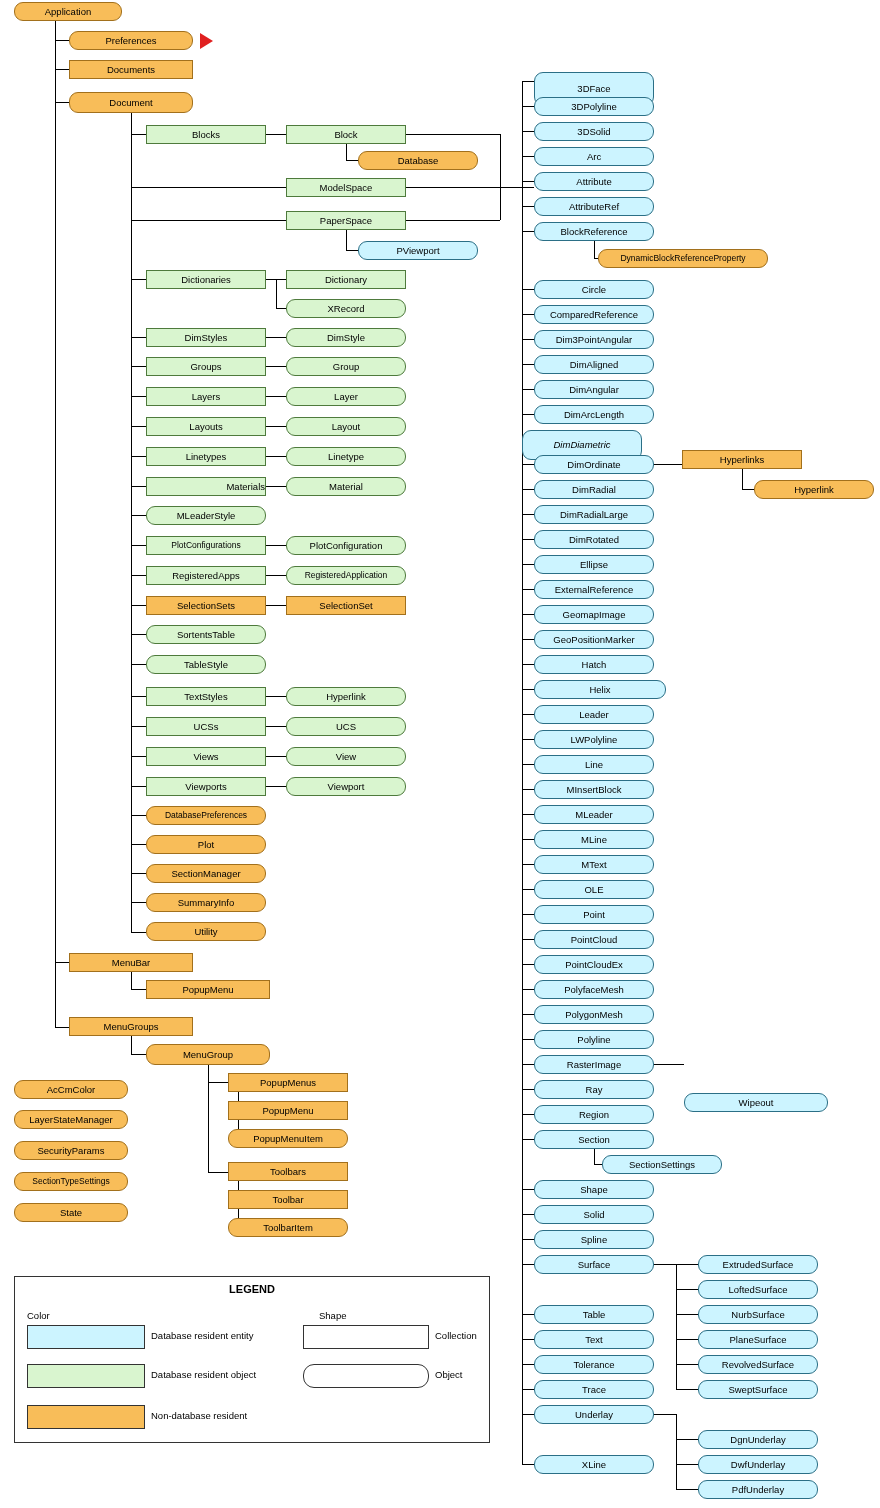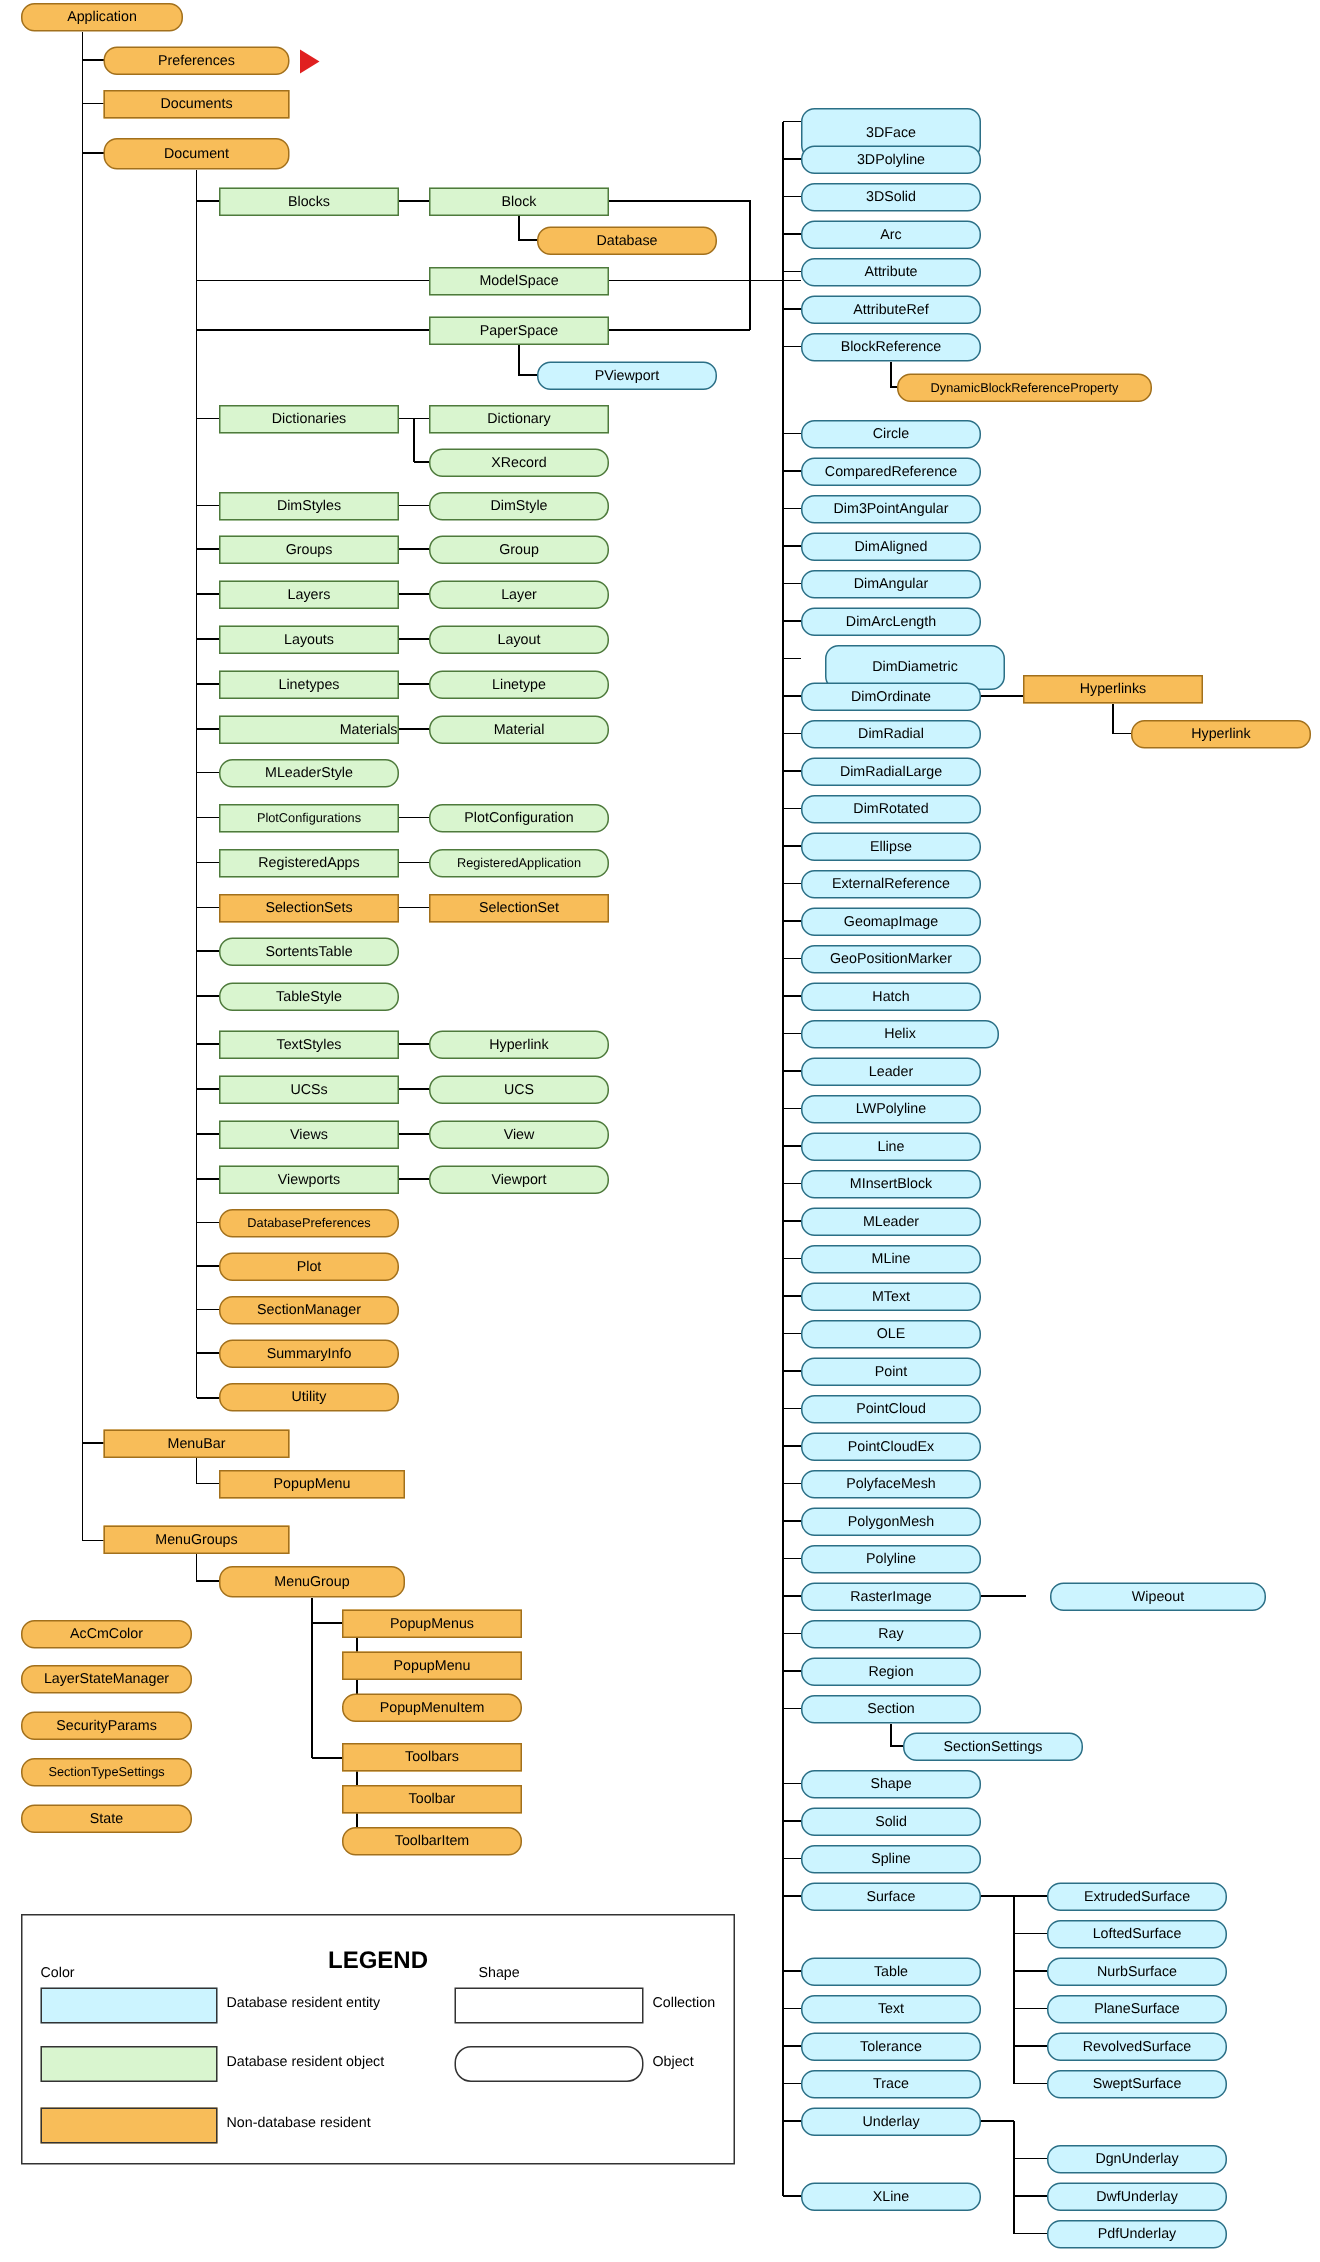--- a/index.html
+++ b/index.html
@@ -8,21 +8,21 @@
   .node{position:absolute;box-sizing:border-box;display:flex;align-items:center;justify-content:center;
         font-size:9.5px;color:#000;text-align:center;line-height:1.05;white-space:nowrap;}
   
   .coll{border:1px solid #333;border-radius:0;}
   .obj{border:1px solid #333;border-radius:9px;}
   .ent{background:#ccf4ff;border-color:#2b6f86;}
   .dbo{background:#d9f5cf;border-color:#4e7a3c;}
   .ndb{background:#f8bd59;border-color:#a2701c;}
   svg{position:absolute;left:0;top:0;overflow:visible;}
   .legend{position:absolute;left:14px;top:1276px;width:474px;height:165px;border:1px solid #333;background:#fff;}
-  .legend-title{position:absolute;top:22px;left:0;width:100%;text-align:center;font-size:16px;font-weight:bold;}
+  .legend-title{position:absolute;top:6px;left:0;width:100%;text-align:center;font-size:11px;font-weight:bold;}
   .lg-lbl{position:absolute;font-size:9.5px;}
   .sw{position:absolute;width:116px;height:22px;border:1px solid #333;}
   .sw.ent{background:#ccf4ff;}
   .sw.dbo{background:#d9f5cf;}
   .sw.ndb{background:#f8bd59;}
   .shp{position:absolute;width:124px;height:22px;border:1px solid #333;background:#fff;}
   .shp.round{border-radius:11px;}
   .arrow{position:absolute;width:0;height:0;border-left:13px solid #e02020;border-top:8px solid transparent;border-bottom:8px solid transparent;}
 </style>
 </head>
@@ -413,21 +413,21 @@
       </div>
       <div class="node obj ent" style="left: 534px; top: 355px; width: 120px; height: 19px;">
         <span>DimAligned</span>
       </div>
       <div class="node obj ent" style="left: 534px; top: 380px; width: 120px; height: 19px;">
         <span>DimAngular</span>
       </div>
       <div class="node obj ent" style="left: 534px; top: 405px; width: 120px; height: 19px;">
         <span>DimArcLength</span>
       </div>
-      <div class="node obj ent" style="left: 550px; top: 430px; width: 120px; height: 30px;">
+      <div class="node obj ent" style="left: 522px; top: 430px; width: 120px; height: 30px; font-style: italic;">
         <span>DimDiametric</span>
       </div>
       <div class="node obj ent" style="left: 534px; top: 455px; width: 120px; height: 19px;">
         <span>DimOrdinate</span>
       </div>
       <div class="node obj ent" style="left: 534px; top: 480px; width: 120px; height: 19px;">
         <span>DimRadial</span>
       </div>
       <div class="node obj ent" style="left: 534px; top: 505px; width: 120px; height: 19px;">
         <span>DimRadialLarge</span>
@@ -491,21 +491,21 @@
       </div>
       <div class="node obj ent" style="left: 534px; top: 1005px; width: 120px; height: 19px;">
         <span>PolygonMesh</span>
       </div>
       <div class="node obj ent" style="left: 534px; top: 1030px; width: 120px; height: 19px;">
         <span>Polyline</span>
       </div>
       <div class="node obj ent" style="left: 534px; top: 1055px; width: 120px; height: 19px;">
         <span>RasterImage</span>
       </div>
-      <div class="node obj ent" style="left: 684px; top: 1055px; width: 144px; height: 19px; margin-left: 16px;">
+      <div class="node obj ent" style="left: 684px; top: 1093px; width: 144px; height: 19px;">
         <span>Wipeout</span>
       </div>
       <div class="node obj ent" style="left: 534px; top: 1080px; width: 120px; height: 19px;">
         <span>Ray</span>
       </div>
       <div class="node obj ent" style="left: 534px; top: 1105px; width: 120px; height: 19px;">
         <span>Region</span>
       </div>
       <div class="node obj ent" style="left: 534px; top: 1130px; width: 120px; height: 19px;">
         <span>Section</span>

